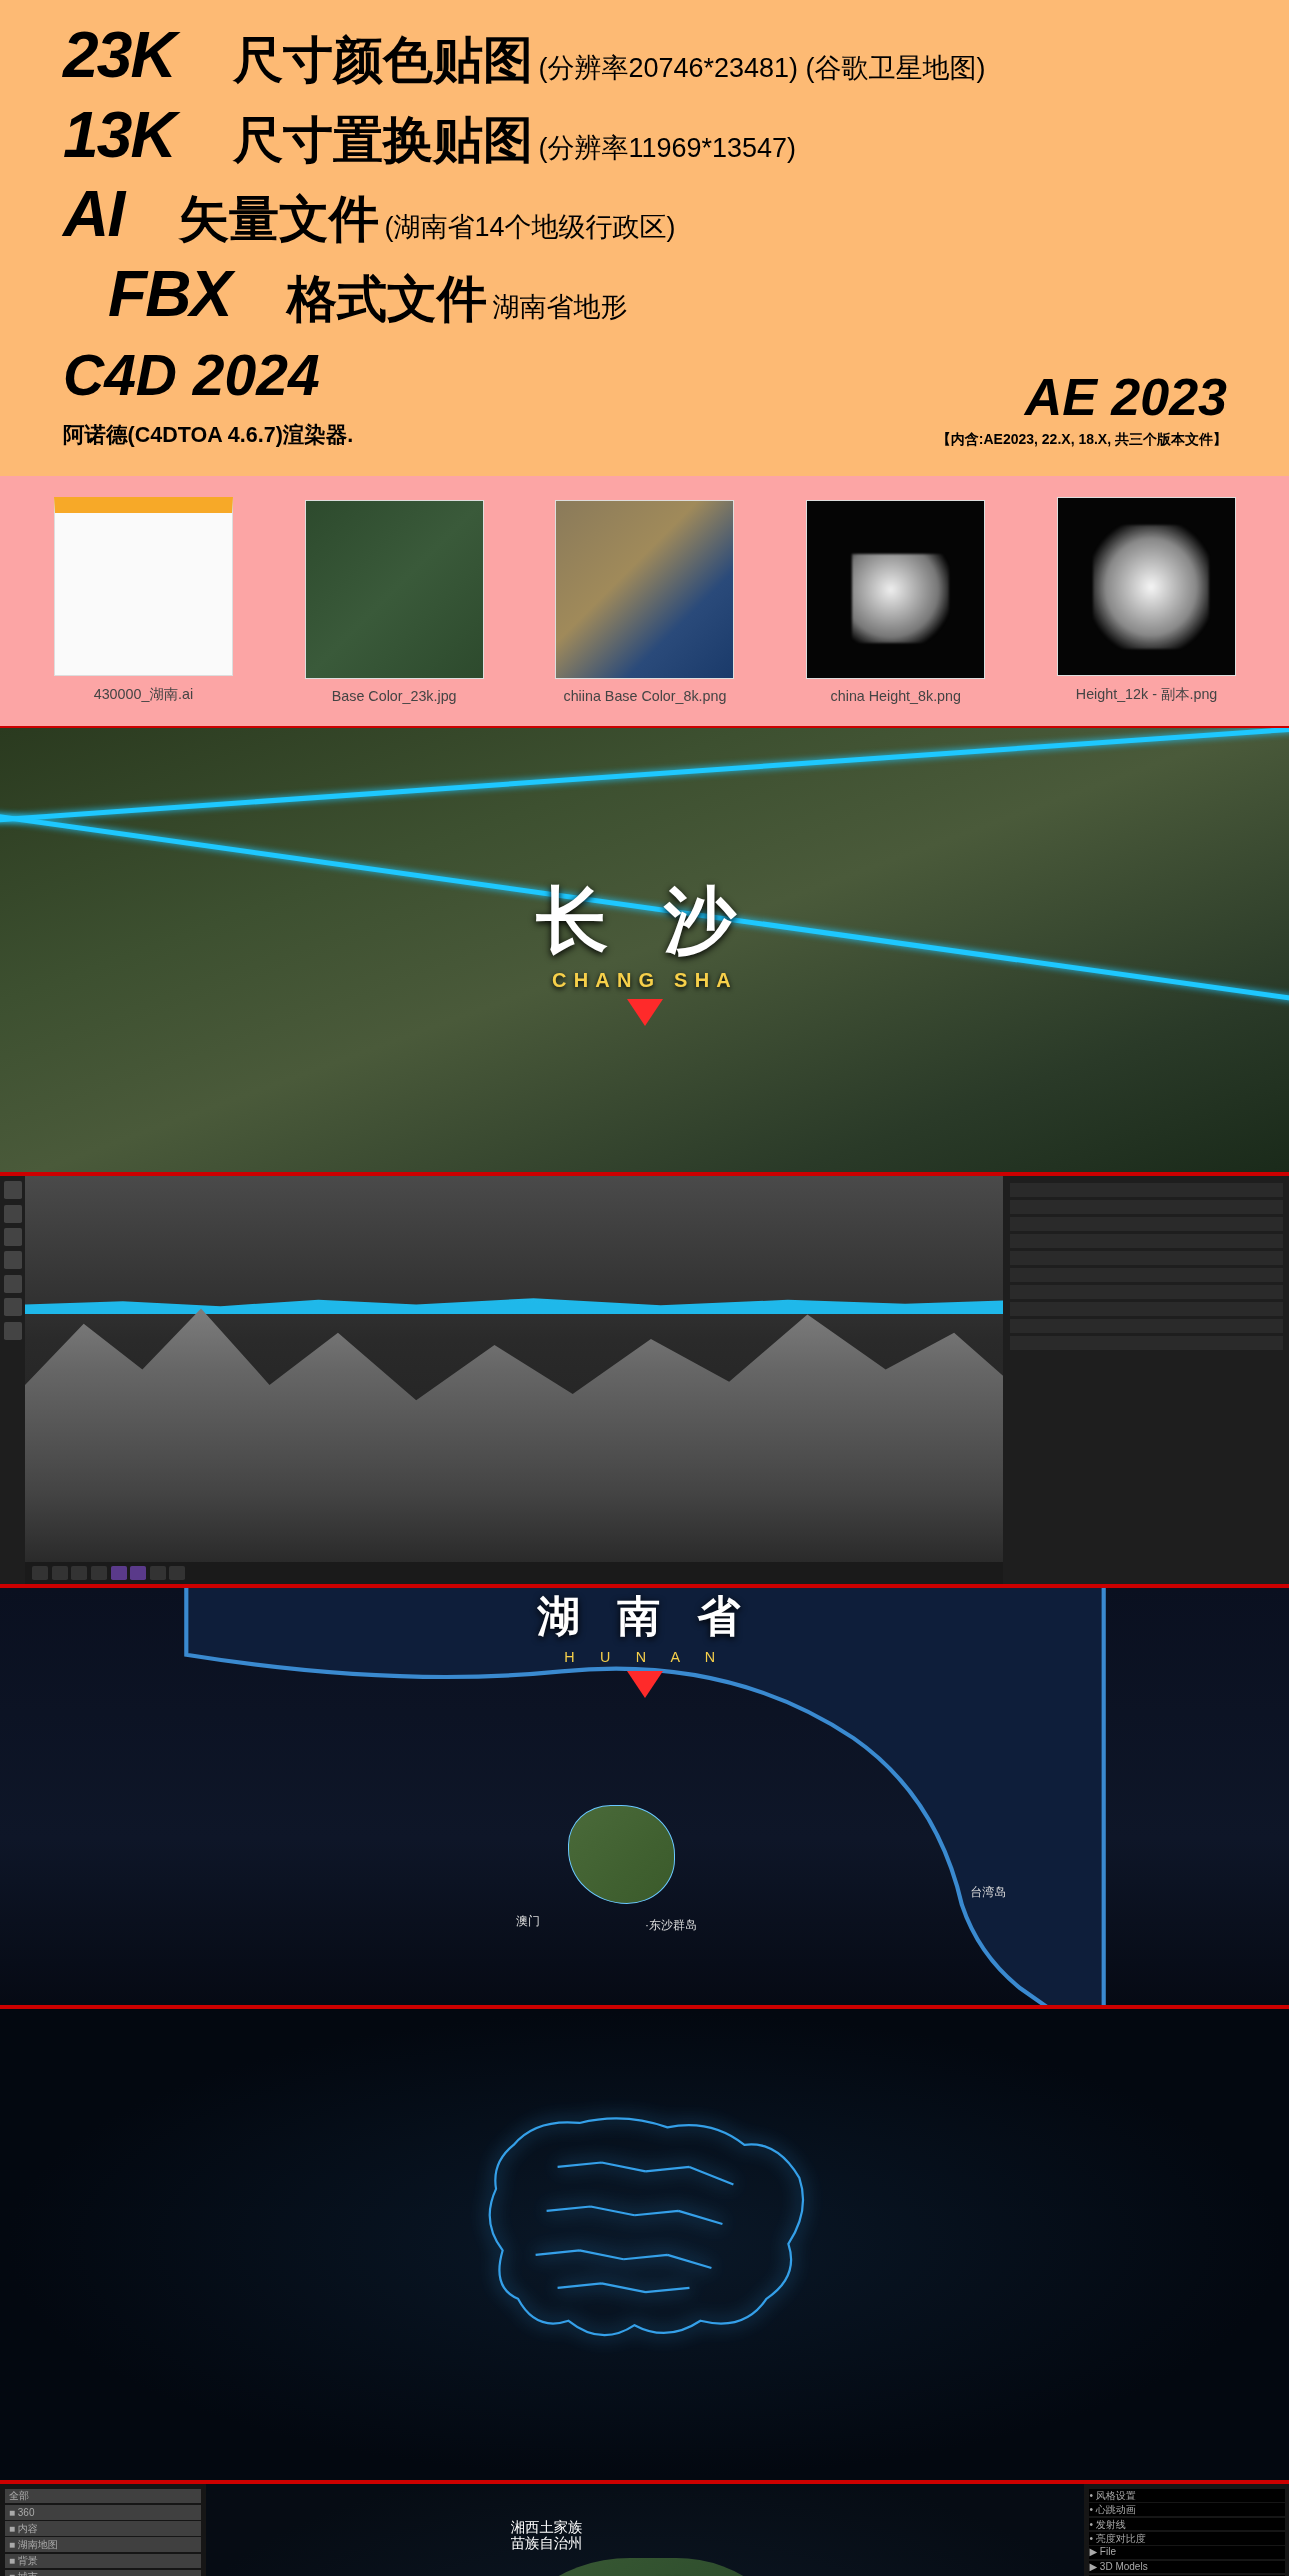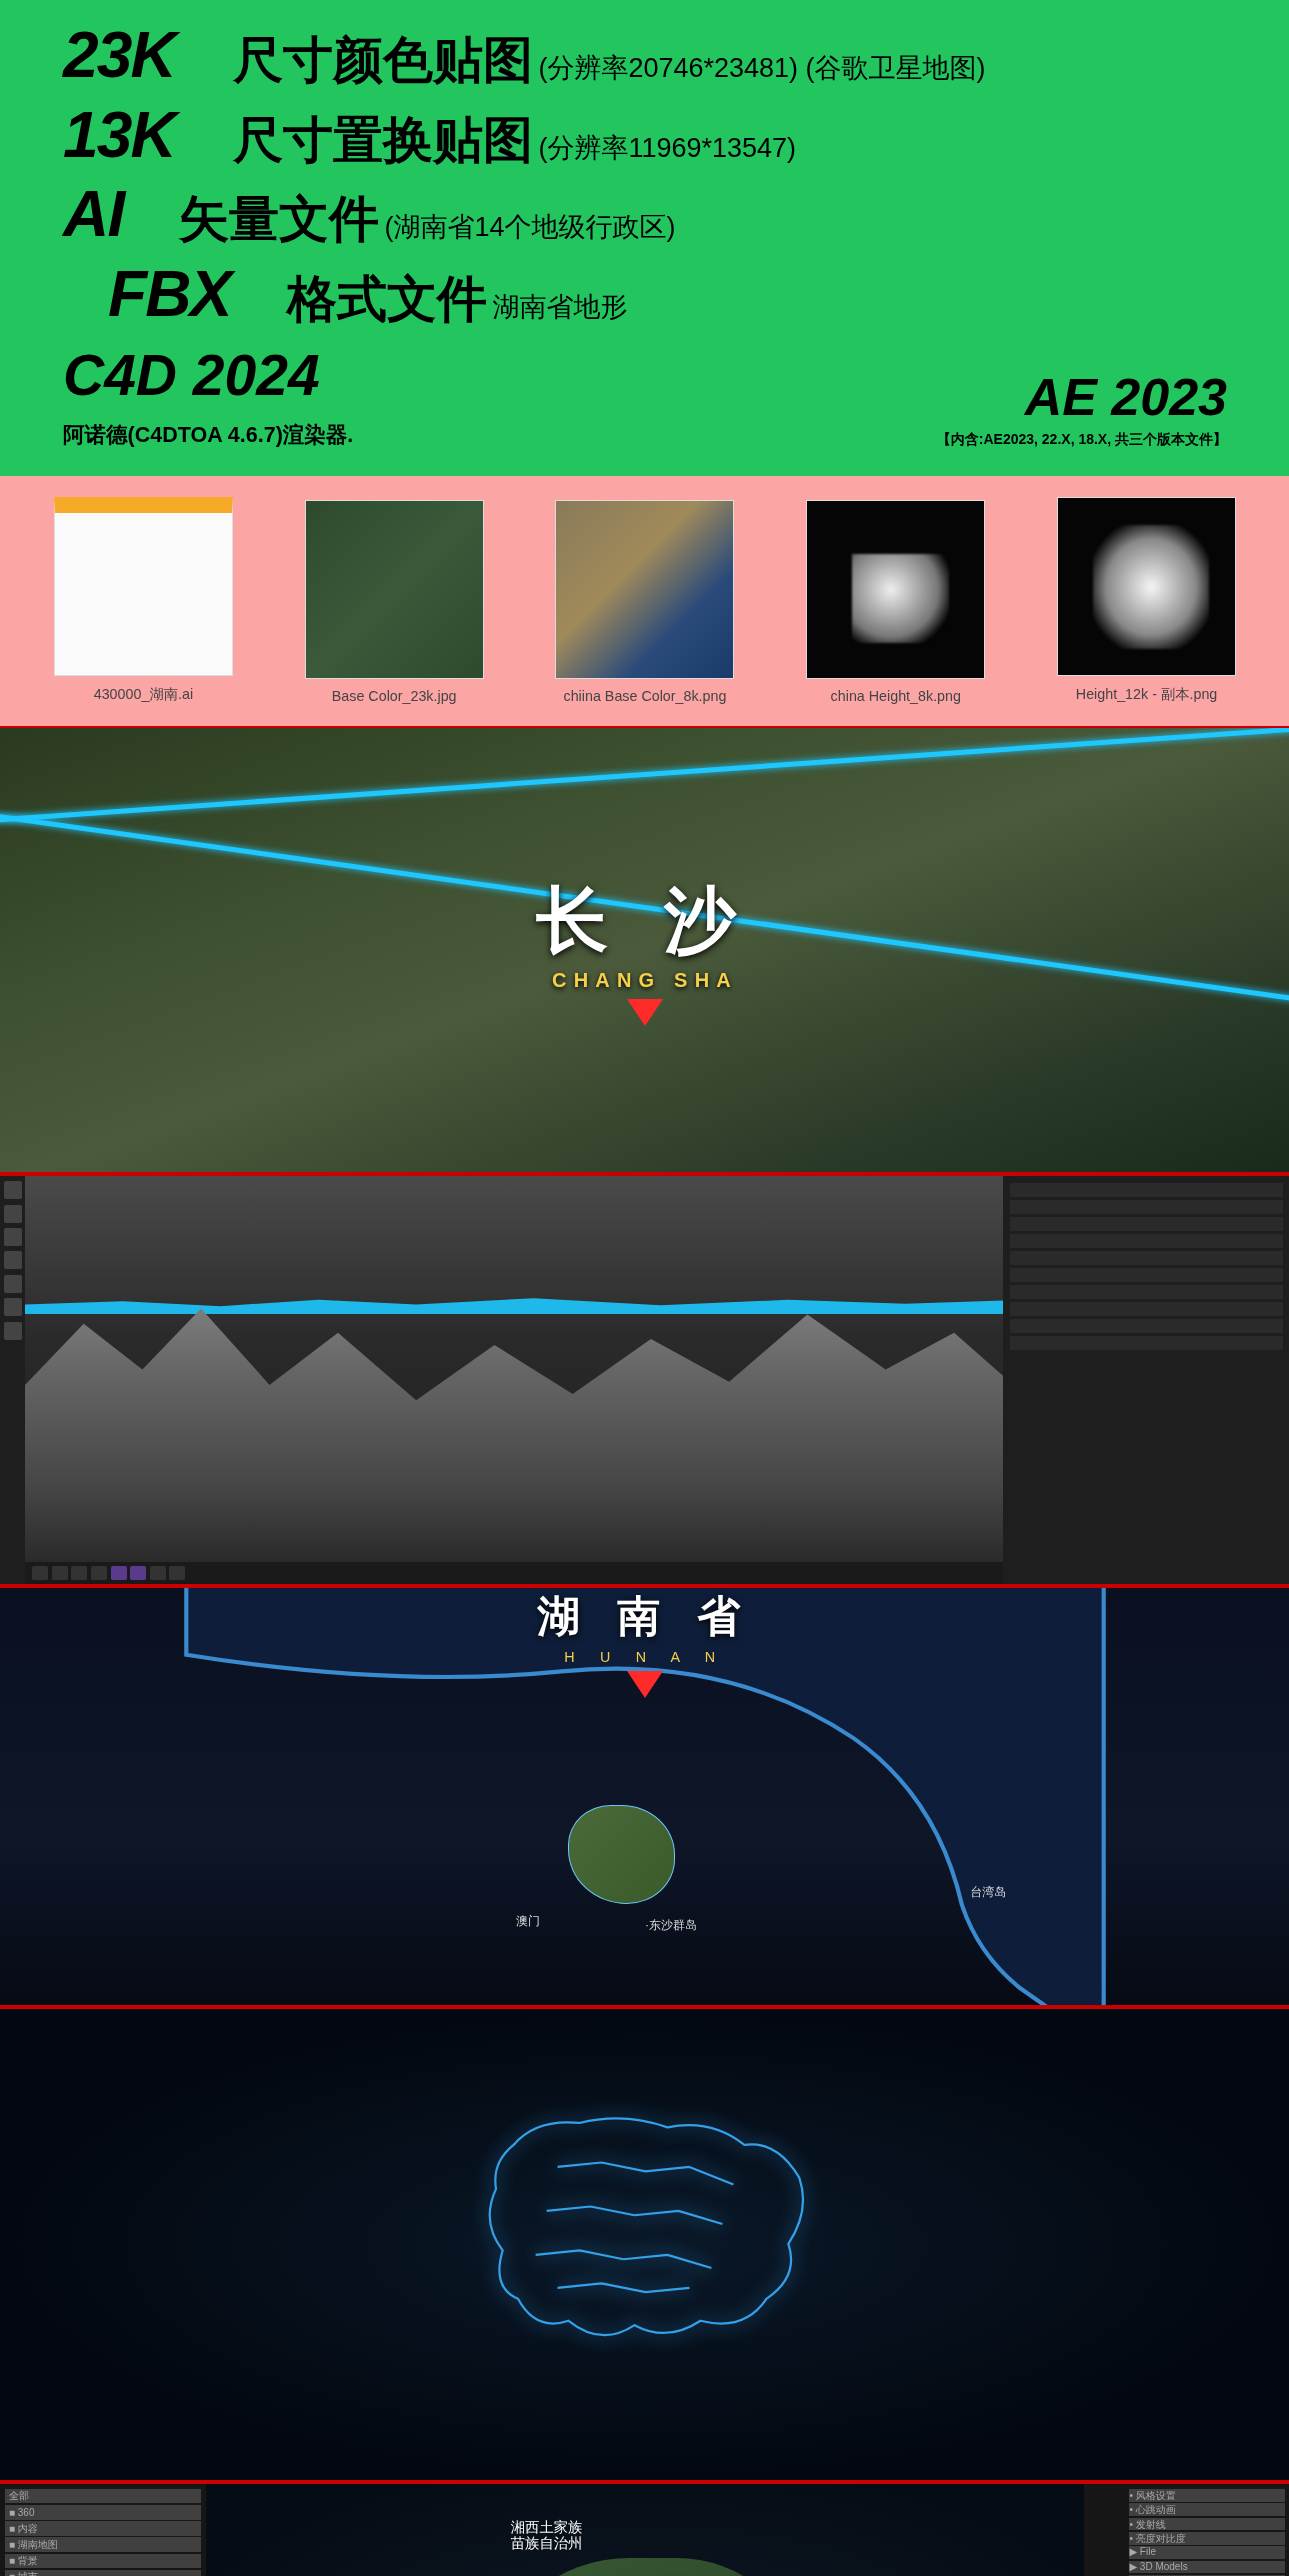--- a/index.html
+++ b/index.html
@@ -1,19 +1,19 @@
 <!DOCTYPE html>
 <html style="font-size:14.3px"><head>
 <meta charset="utf-8">
 <style>
   * { margin: 0; padding: 0; box-sizing: border-box; }
   body { width: 1290px; font-family: "Microsoft YaHei", sans-serif; background: #fff; }
   
   
-  .header-red { background: #22c55e; color: #000; padding: 18px 63px 27px; }
+  .header-red { background: #fdba74; color: #000; padding: 18px 63px 27px; }
   .spec-row { display: flex; align-items: baseline; margin-bottom: 3.6px; }
   .big-label { font-size: 64px; font-weight: 900; font-style: italic; letter-spacing: -1.8px; min-width: 170px; }
   .big-label.ai { min-width: 116px; }
   .big-label.fbx { min-width: 179px; margin-left: 45px; }
   .big-desc { font-size: 50px; font-weight: 700; }
   .sub-note { font-size: 27px; font-weight: 400; margin-left: 5.4px; }
   .bottom-row { display: flex; justify-content: space-between; align-items: flex-end; margin-top: 9px; }
   .c4d-label { font-size: 57px; font-weight: 900; font-style: italic; }
   .c4d-sub { font-size: 21.5px; font-weight: 600; margin-top: 12px; }
   .ae-label { font-size: 52px; font-weight: 900; font-style: italic; text-align: right; }
@@ -67,21 +67,21 @@
   .china-outline svg { width:100%; height:100%; }
   
   .p-ae { height: 421px; background:#1a1a1a; display:flex; position:relative; }
   .ae-left { width: 206px; background:#161616; color:#aaa; font-size:10px; padding:5.4px; }
   .ae-left .row { height:14.3px; background:#404040; margin-bottom:1.8px; display:flex; align-items:center; padding-left:3.6px; }
   .ae-center { flex:1; background: radial-gradient(ellipse at center,#0e1a28 0%,#060c14 80%); display:flex; align-items:center; justify-content:center; position:relative; }
   .hunan-map { width:305px; height:269px; background: linear-gradient(140deg,#3a5a35,#2a4a2a 60%,#1a3a1a); border-radius:45% 40% 50% 40%; position:relative; }
   .city-dot { position:absolute; font-size:18px; color:#fff; font-weight:600; text-shadow:0 0.9px 3.6px #000; }
   .city-dot::before { content:"●"; color:#f7c040; font-size:10.7px; margin-right:3.6px; }
   .ae-right { width: 206px; background:#161616; color:#aaa; font-size:10px; padding:5.4px; }
-  .ae-right .row { height:12.5px; background:#404040; margin-bottom:1.8px;margin-left:40px; }
+  .ae-right .row { height:12.5px; background:#000000; margin-bottom:1.8px; }
 </style>
 </head>
 <body>
 
 <div class="header-red">
   <div id="spec-lines">
       <div class="spec-row">
         <span class="big-label ">23K</span>
     <span class="big-desc">尺寸颜色贴图</span>
     <span class="sub-note">(分辨率20746*23481) (谷歌卫星地图)</span>

